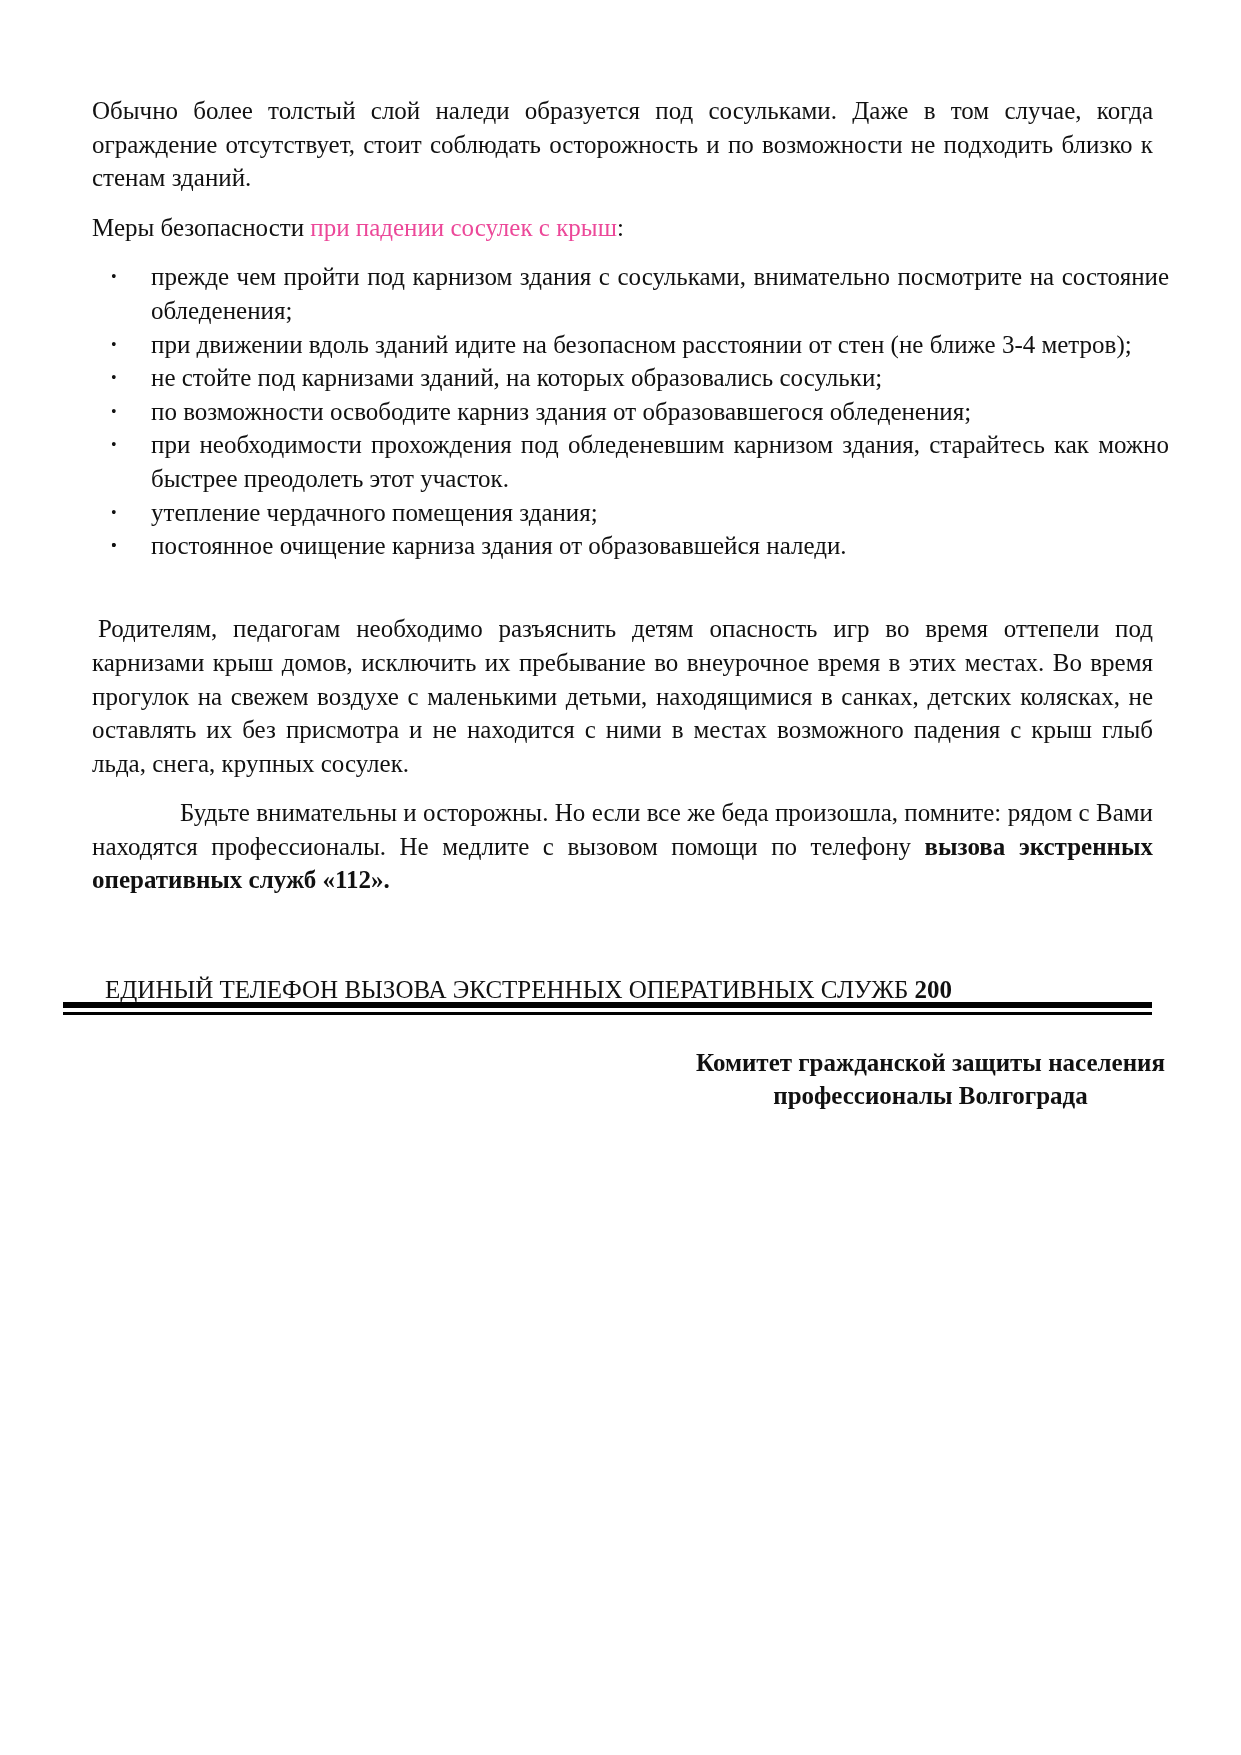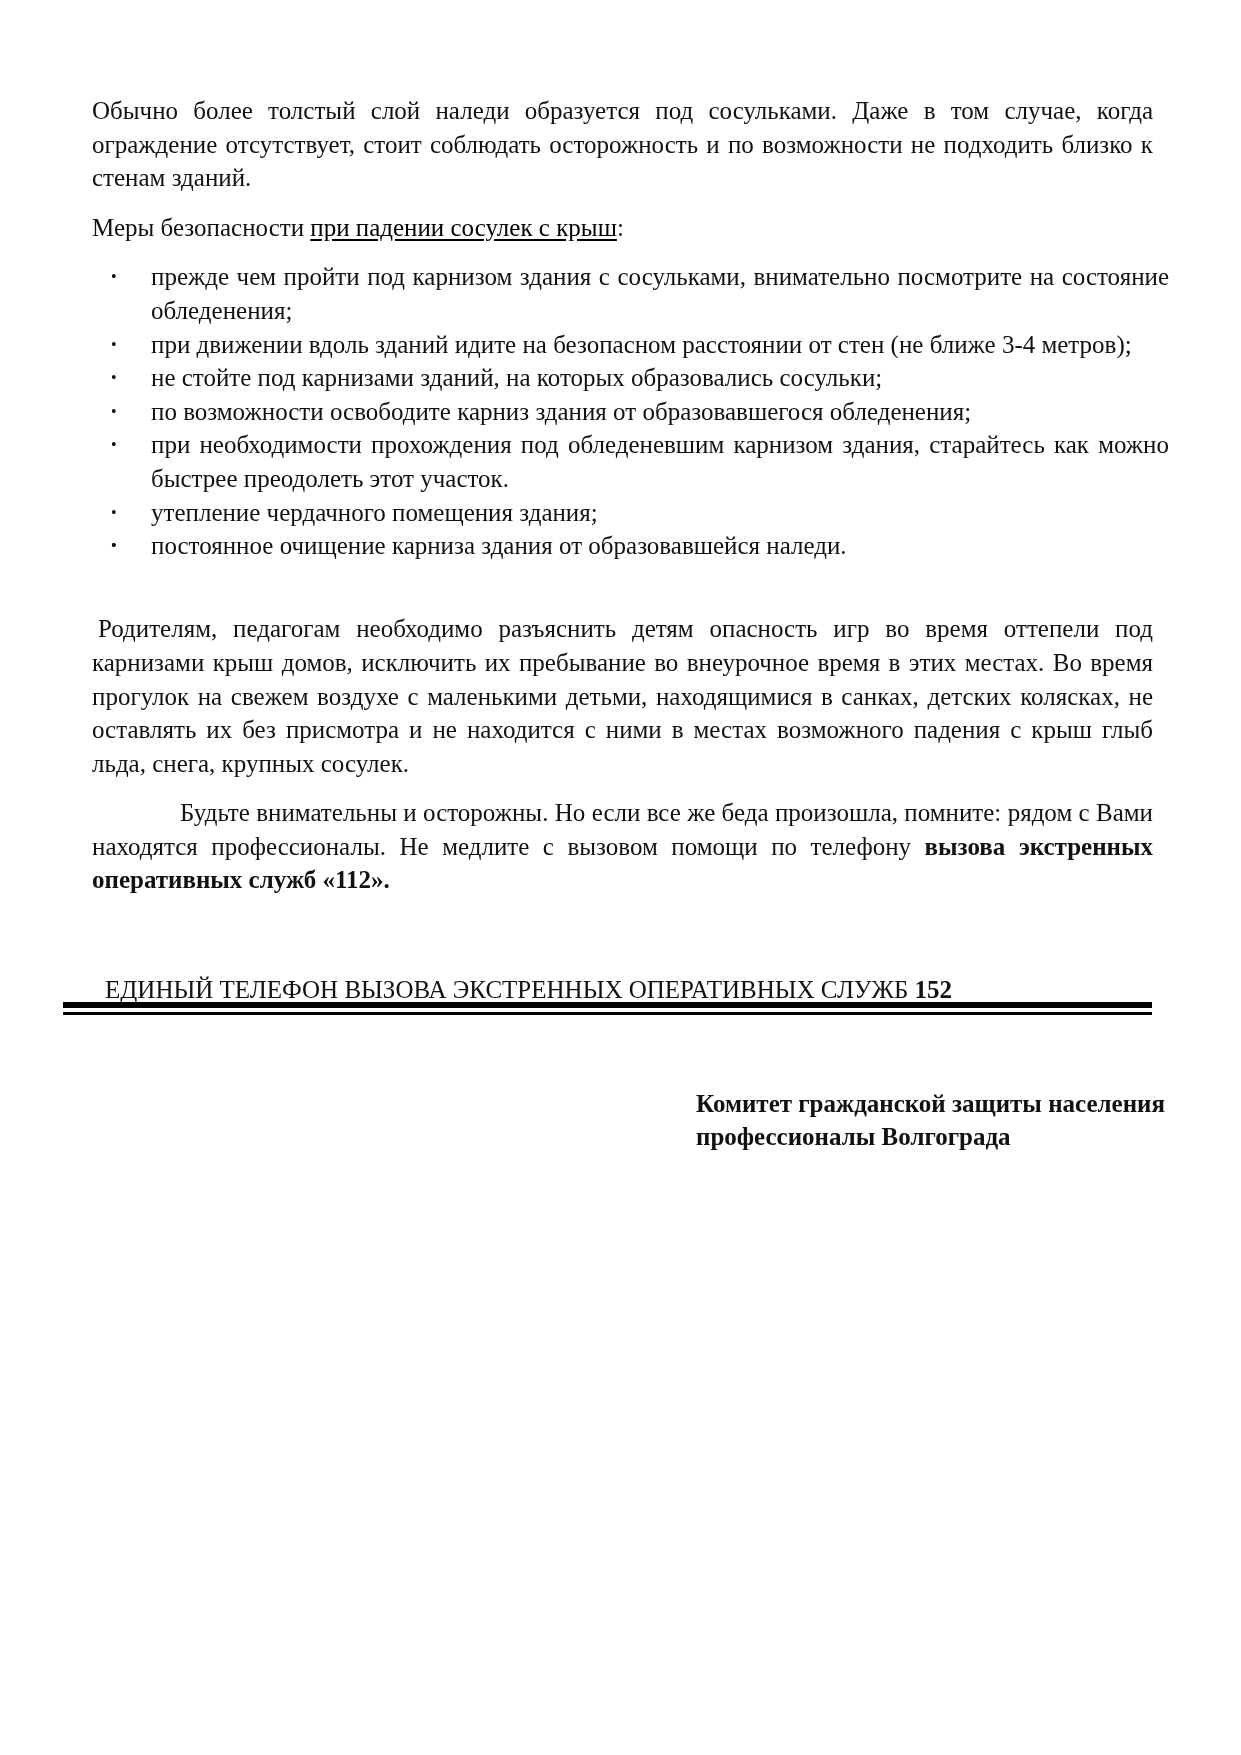--- a/index.html
+++ b/index.html
@@ -6,42 +6,42 @@
     body {
       width: 1241px; height: 1755px; position: relative; overflow: hidden;
       font-family: "Liberation Serif", "DejaVu Serif", serif;
       color: #111111;
     }
     .page { position: absolute; left: 76px; top: 78px; width: 1093px; }
     .p {
       font-size: 25px; line-height: 33.6px; margin: 16px; text-align: justify;
       text-align-last: left;
     }
-    .link { color: #000000; text-decoration: underline; text-underline-offset: 3px; }
+    .link { color: #ec4899; text-underline-offset: 3px; }
     ul.bullets { list-style: none; margin: 0; padding: 0; }
     ul.bullets li {
       position: relative; padding-left: 75px; font-size: 25px; line-height: 33.6px;
       text-align: justify;
     }
     ul.bullets li .bullet {
       position: absolute; left: 35px; top: 0; font-size: 16px; line-height: 33.6px;
     }
     .gap { height: 33.6px; }
     .indent { text-indent: 88px; }
     .lead-space { text-indent: 6px; font-family: Liberation Serif, serif; }
     b, .bold { font-weight: bold; }
     .emergency {
       position: absolute; left: 105px; top: 975px; font-size: 25px; line-height: 30px;
       white-space: nowrap;
     }
     .rule-thick { position: absolute; left: 63px; top: 1002px; width: 1089px; height: 6px; background: #000; }
     .rule-thin { position: absolute; left: 63px; top: 1012px; width: 1089px; height: 3px; background: #000; }
     .signature {
-      position: absolute; right: 76px; top: 1046px; text-align: left;
-      font-size: 25px; line-height: 33px; font-weight: bold; margin-top: 41px;
+      position: absolute; right: 76px; top: 1046px; text-align: center;
+      font-size: 25px; line-height: 33px; font-weight: bold;
     }
   </style>
 </head>
 <body>
 
 <div class="page">
   <p class="p">Обычно более толстый слой наледи образуется под сосульками. Даже в том случае, когда ограждение отсутствует, стоит соблюдать осторожность и по возможности не подходить близко к стенам зданий.</p>
   <p class="p">
     <span>Меры безопасности </span><a class="link">при падении сосулек с крыш</a><span>:</span>
   </p>
@@ -58,21 +58,21 @@
     <li><span class="bullet">•</span><span>постоянное очищение карниза здания от образовавшейся наледи.</span></li>
   </ul>
   <div class="gap"></div>
   <p class="p lead-space">Родителям, педагогам необходимо разъяснить детям опасность игр во время оттепели под карнизами крыш домов, исключить их пребывание во внеурочное время в этих местах. Во время прогулок на свежем воздухе с маленькими детьми, находящимися в санках, детских колясках, не оставлять их без присмотра и не находится с ними в местах возможного падения с крыш глыб льда, снега, крупных сосулек.</p>
   <p class="p indent">
     <span>Будьте внимательны и осторожны. Но если все же беда произошла, помните: рядом с Вами находятся профессионалы. Не медлите с вызовом помощи по телефону </span><b>вызова экстренных оперативных служб «112».</b>
   </p>
 </div>
 
 <div class="emergency">
-  <span>ЕДИНЫЙ ТЕЛЕФОН ВЫЗОВА ЭКСТРЕННЫХ ОПЕРАТИВНЫХ СЛУЖБ </span><b>152</b>
+  <span>ЕДИНЫЙ ТЕЛЕФОН ВЫЗОВА ЭКСТРЕННЫХ ОПЕРАТИВНЫХ СЛУЖБ </span><b>200</b>
 </div>
 <div class="rule-thick"></div>
 <div class="rule-thin"></div>
 
 <div class="signature">
   <div>Комитет гражданской защиты населения</div>
   <div>профессионалы Волгограда</div>
 </div>
 
 </body></html>

